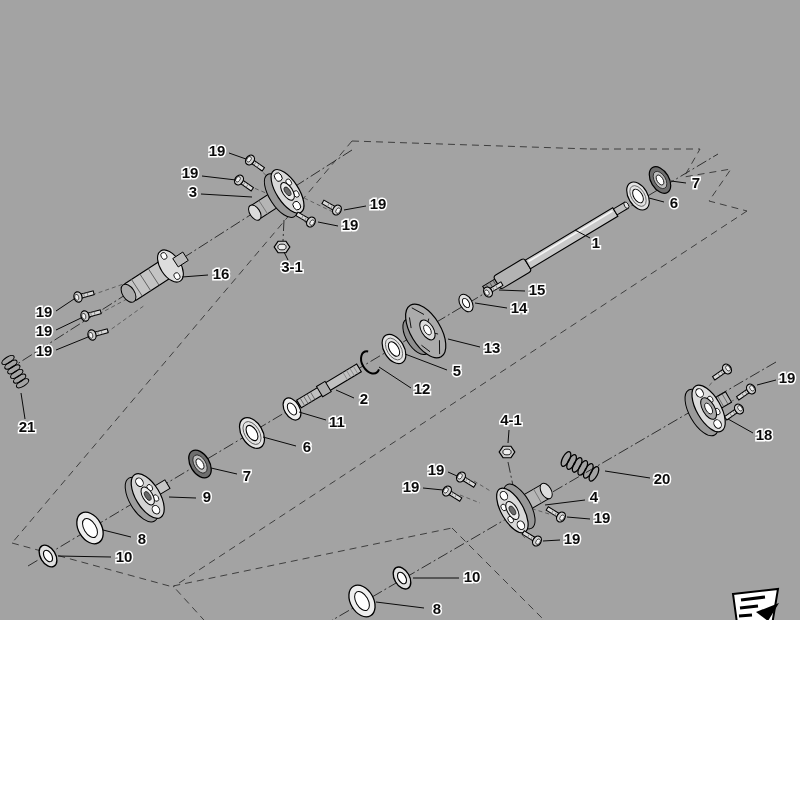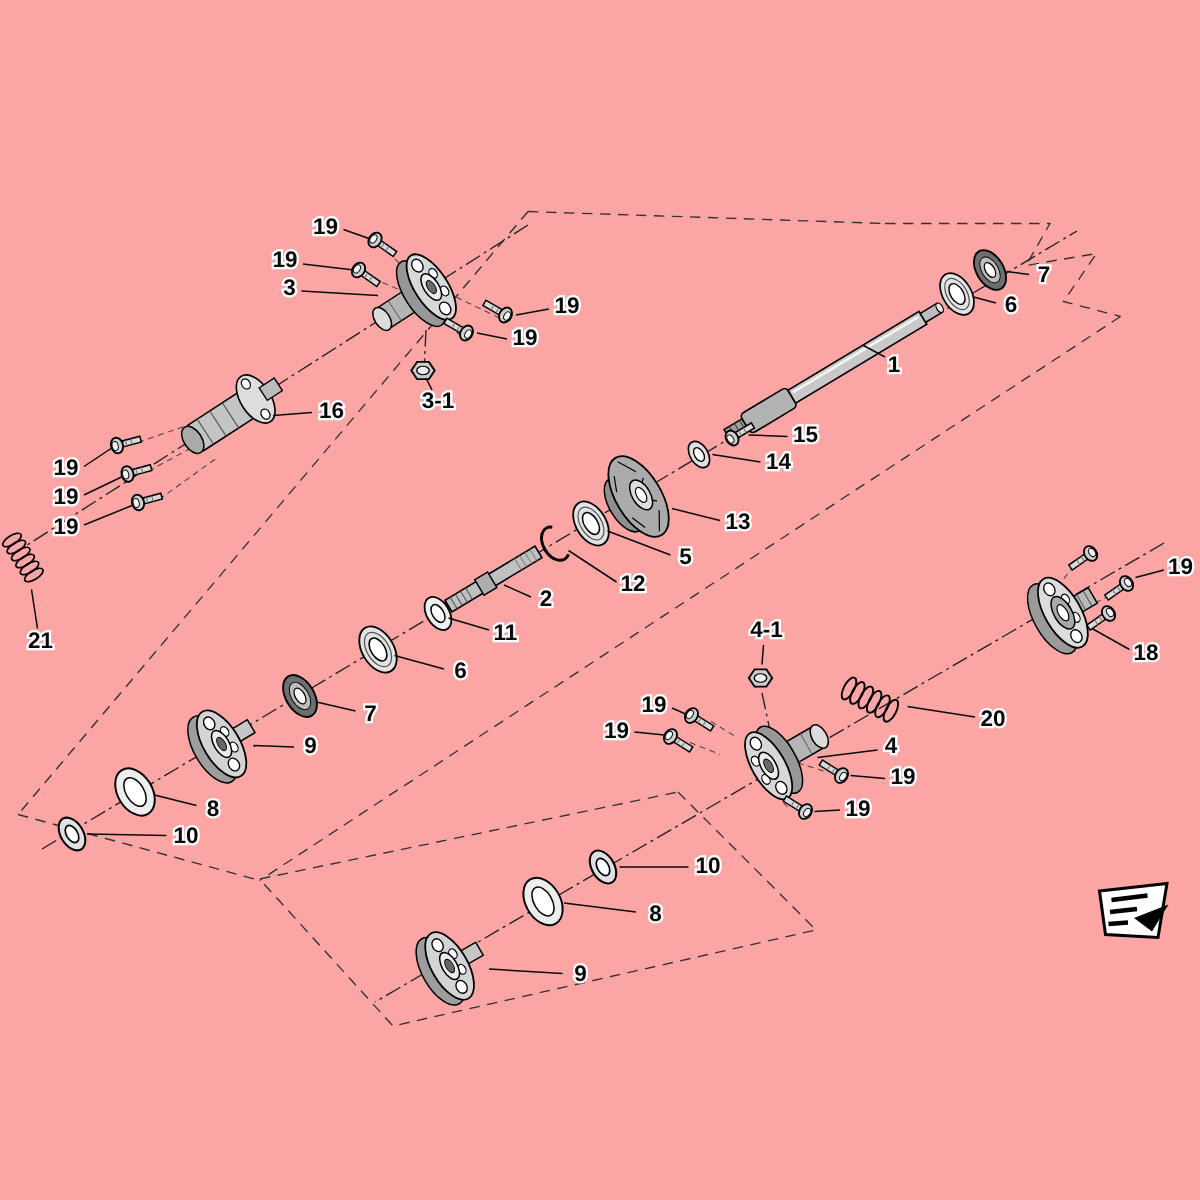--- a/index.html
+++ b/index.html
@@ -1,17 +1,17 @@
 <!DOCTYPE html>
 <html><head>
 <meta charset="utf-8">
 <style>
   html,body{margin:0;padding:0;background:#fff;}
   .stage{
-    position:relative;width:800px;height:800px;background:#fca5a5;
+    position:relative;width:800px;height:620px;background:#a3a3a3;
     font-family:"Liberation Sans",sans-serif;overflow:hidden;
   }
   svg{display:block;}
   .callout-label{
     font-family:"Liberation Sans",sans-serif;
     font-weight:bold;font-size:15px;
     text-anchor:middle;dominant-baseline:middle;
     paint-order:stroke;stroke:#ffffff;stroke-width:3px;fill:#0a0a0a;
   }
   .leader{stroke:#0a0a0a;stroke-width:1;}

